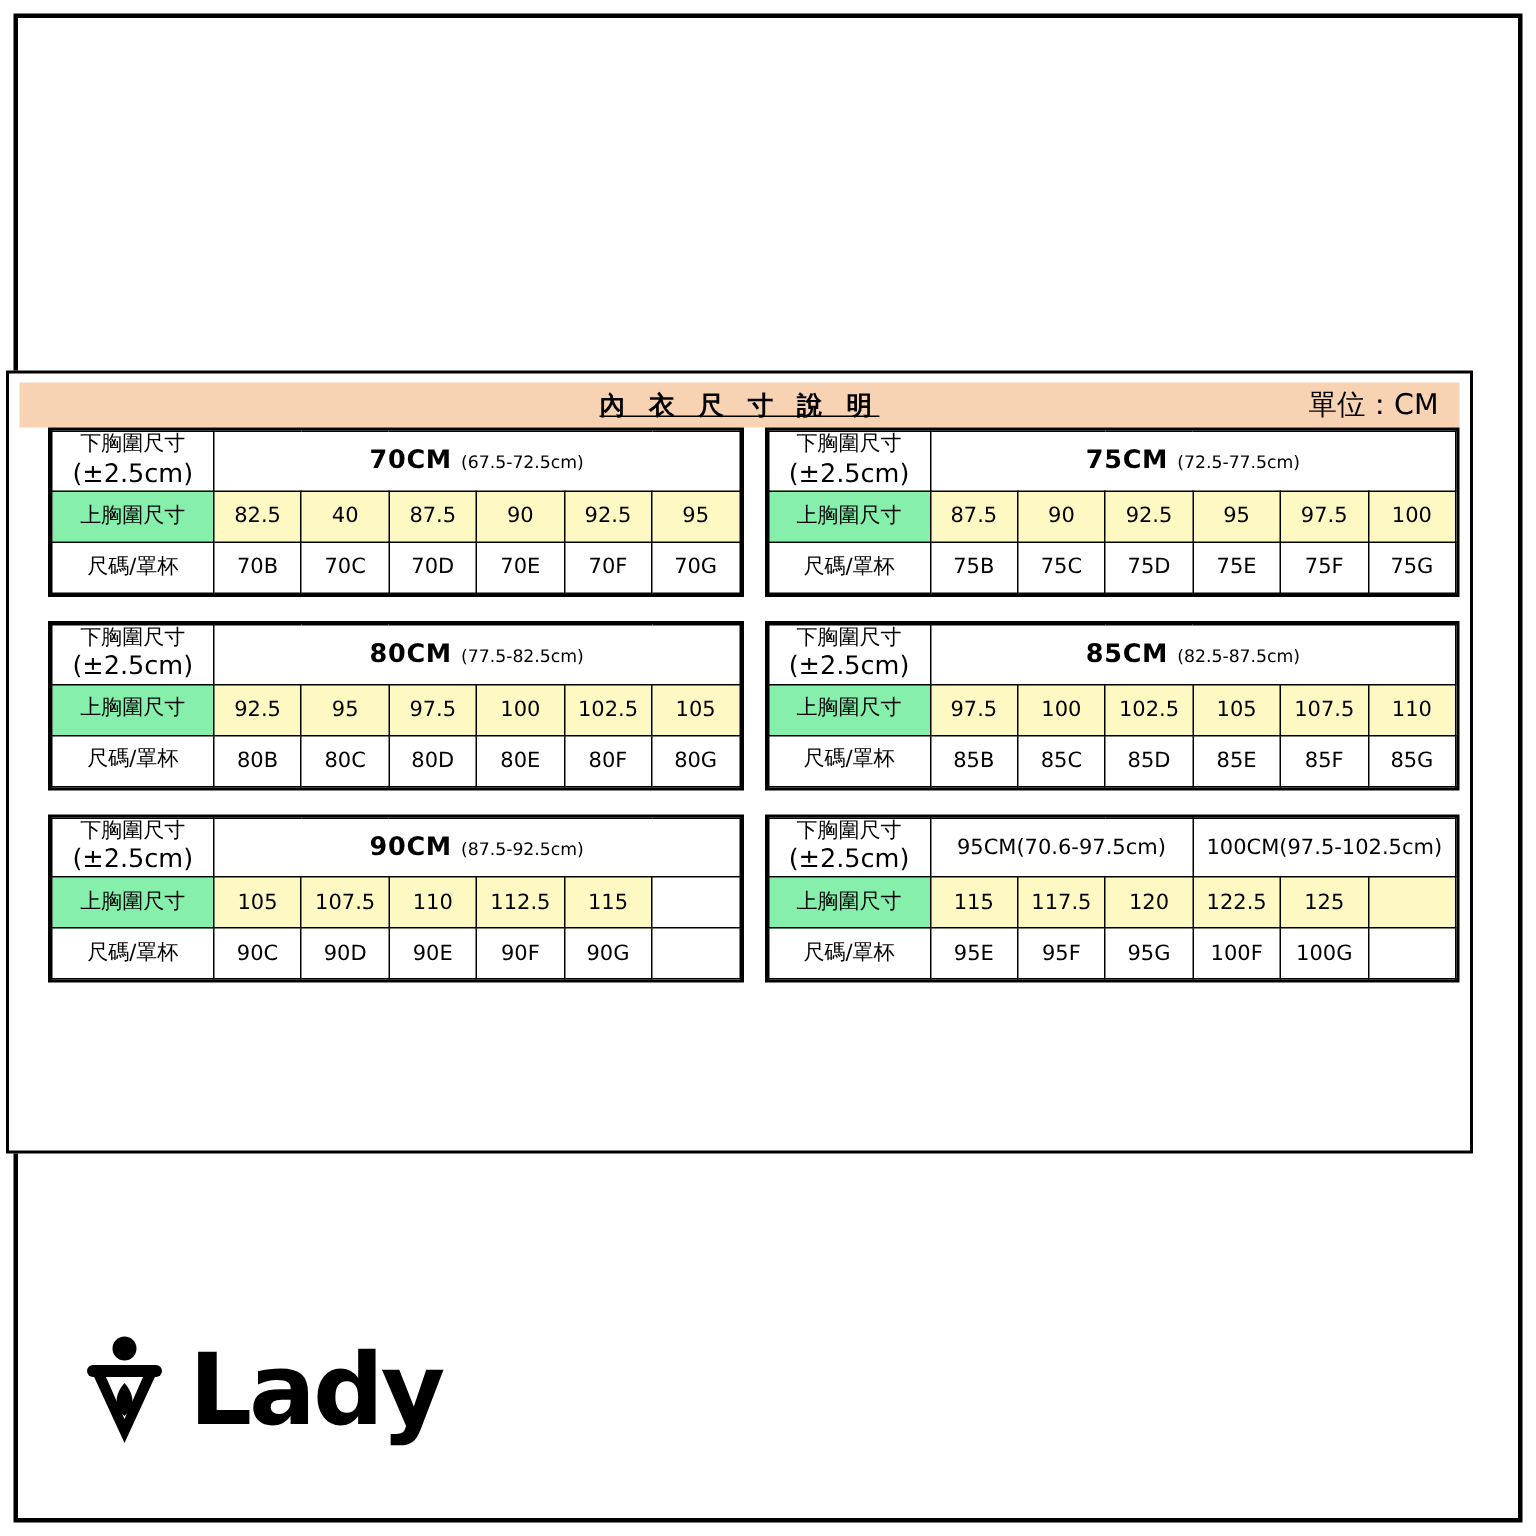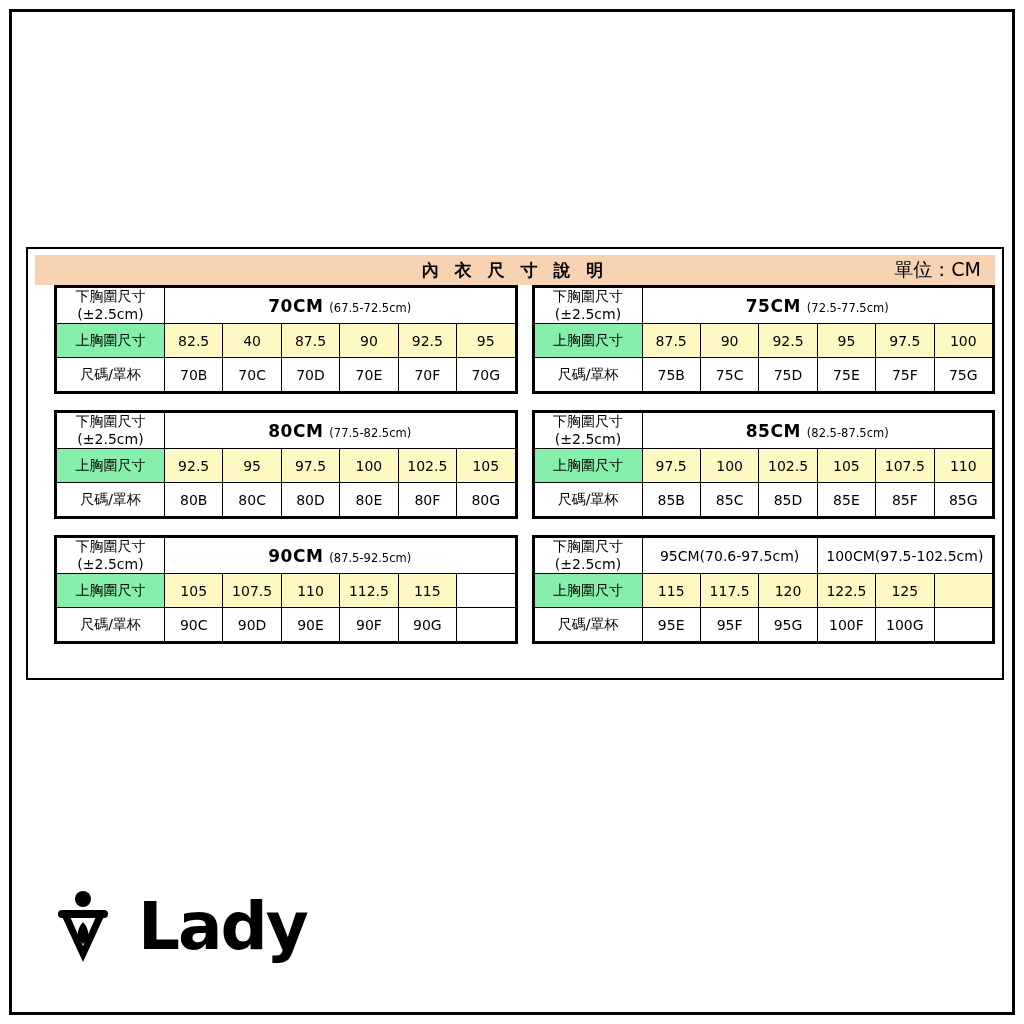--- a/index.html
+++ b/index.html
@@ -16,24 +16,25 @@
     background:#fff;
   }
   .outer-frame {
     position:absolute;
     left:9px; top:9px;
     width:1006px; height:1006px;
     border:3px solid #000;
   }
   .chart-frame {
     position:absolute;
-    left:26px; top:247px;
-    width:978px; height:433px;
+    left:4px; top:247px;
+    width:978px; height:522px;
     border:2px solid #000;
     background:#fff;
+    text-decoration:underline;
   }
   
   .title-bar {
     position:relative;
     margin:6px 7px 0 7px;
     height:30px;
     background:#f7d3b4;
     display:flex;
     align-items:center;
     justify-content:center;
@@ -82,21 +83,21 @@
     padding:0;
     font-family:"DejaVu Sans", sans-serif;
   }
   td.lbl {
     width:108px;
     font-size:13.5px;
     line-height:1.25;
     padding:2px 0;
     border-left:none;
   }
-  td.lbl .sub { font-size:14px; display:block; }
+  td.lbl .sub { font-size:17px; display:block; }
   td.head {
     font-size:14px;
     height:46px;
     border-radius:14px;
   }
   td.head .big {
     font-weight:bold;
     font-size:17px;
     letter-spacing:0.5px;
   }
@@ -112,21 +113,21 @@
   td.head-split {
     font-size:14px;
     height:46px;
   }
   
   .logo {
     position:absolute;
     left:52px; top:890px;
     display:flex;
     align-items:center;
-    gap:24px;
+    gap:12px;
   }
   .logo-mark {
     width:62px; height:74px;
     position:relative;
   }
   .logo-text {
     font-family:"DejaVu Sans", sans-serif;
     font-weight:bold;
     font-size:66px;
     letter-spacing:-2px;

